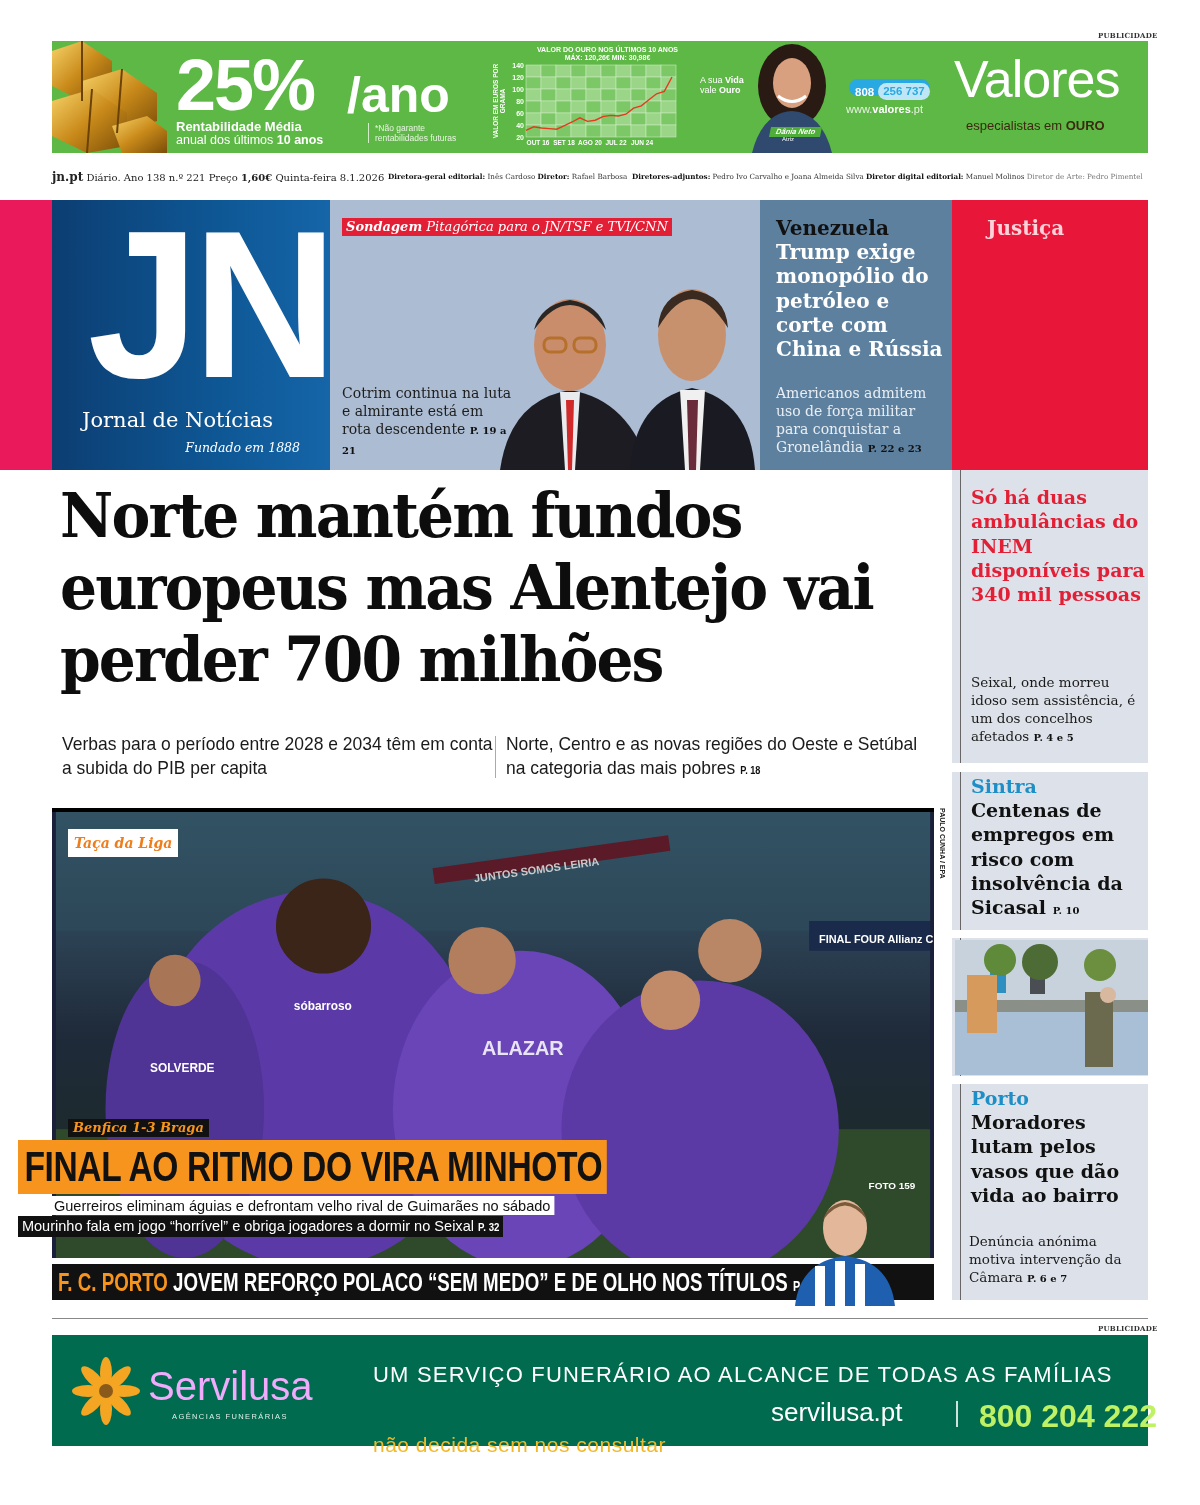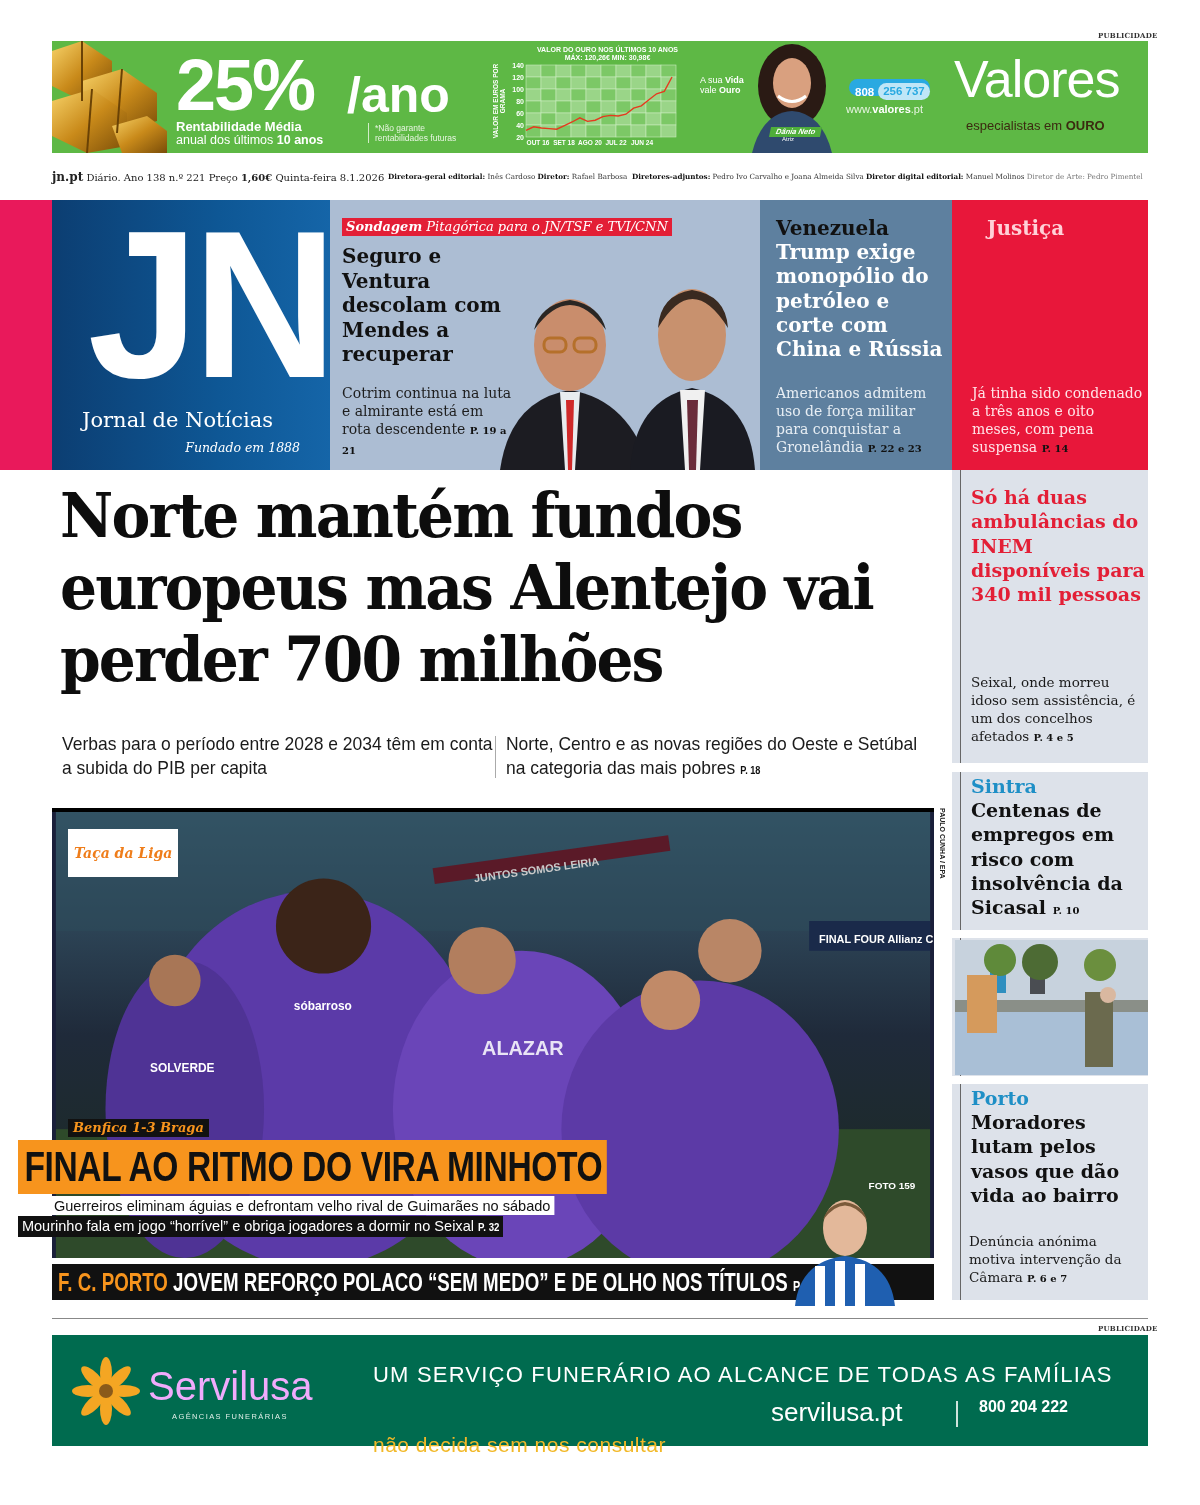--- a/index.html
+++ b/index.html
@@ -88,21 +88,21 @@
   .porto-photo { left: 955px; top: 940px; width: 193px; height: 135px; overflow: hidden; background: #bfcfdf; }
   .sep3 { left: 952px; top: 1076px; width: 196px; height: 8px; background: #fff; }
   .porto-kicker { left: 971px; top: 1086px; font-weight: bold; font-size: 19px; color: #1e8fc6; line-height: 24px; }
   .porto-head { left: 971px; top: 1110px; width: 175px; font-weight: bold; font-size: 19px; line-height: 24.3px; color: #111; }
   .porto-sub { left: 969px; top: 1232px; width: 175px; font-size: 13.5px; line-height: 18px; color: #1a1a1a; }
 
   
   .sport-photo { left: 52px; top: 808px; width: 882px; height: 450px; overflow: hidden; background: #1a1f3a; border-top: 4px solid #000; }
   .credit { left: 934px; top: 808px; width: 14px; height: 140px; }
   .credit span { position: absolute; left: 12px; top: 0; transform: rotate(90deg); transform-origin: left top; font-family: "Liberation Sans", sans-serif; font-size: 7px; white-space: nowrap; color: #222; font-weight: bold; }
-  .taca { left: 68px; top: 829px; background: #fff; color: #ef7d1a; font-style: italic; font-weight: bold; font-size: 14px; padding: 15px 6px; line-height: 18px; }
+  .taca { left: 68px; top: 829px; background: #fff; color: #ef7d1a; font-style: italic; font-weight: bold; font-size: 14px; padding: 5px 6px; line-height: 18px; }
   .sport-kicker { left: 68px; top: 1119px; background: #111; color: #f7941d; font-style: italic; font-weight: bold; font-size: 13px; padding: 0 5px; line-height: 18px; }
   .sport-head { left: 18px; top: 1140px; height: 54px; background: #f7941d; color: #111; font-family: "Liberation Sans", sans-serif; font-weight: bold; font-size: 42px; line-height: 54px; padding: 0 6px 0 8px; white-space: nowrap; transform: scaleX(0.8); transform-origin: left top; letter-spacing: -0.5px; }
   .sport-sub1 { left: 50px; top: 1196px; background: #fff; color: #111; font-family: "Liberation Sans", sans-serif; font-size: 15px; line-height: 19px; padding: 0 4px; white-space: nowrap; transform: scaleX(0.97); transform-origin: left top; }
   .sport-sub2 { left: 18px; top: 1216px; background: #111; color: #fff; font-family: "Liberation Sans", sans-serif; font-size: 15px; line-height: 19px; padding: 0 4px; white-space: nowrap; transform: scaleX(0.97); transform-origin: left top; }
   .sport-sub2 b { font-size: 10px; }
 
   .fcp-bar { left: 52px; top: 1264px; width: 882px; height: 36px; background: #111; }
   .fcp-text { left: 58px; top: 1266px; font-family: "Liberation Sans", sans-serif; font-weight: bold; font-size: 26px; line-height: 32px; color: #fff; white-space: nowrap; transform: scaleX(0.72); transform-origin: left top; }
   .fcp-text .club { color: #f7941d; }
   .fcp-text .pgw { font-size: 15px; }
@@ -112,21 +112,21 @@
 
   
   #ad-bottom { left: 52px; top: 1335px; width: 1096px; height: 111px; background: #006b4f; }
   .sv-flower { left: 20px; top: 22px; width: 68px; height: 68px; }
   .sv-name { left: 96px; top: 28px; font-family: "Liberation Sans", sans-serif; color: #f0abfc; font-size: 40px; line-height: 46px; }
   .sv-sub { left: 120px; top: 77px; font-family: "Liberation Sans", sans-serif; color: #e0efe9; font-size: 7.5px; letter-spacing: 1.4px; }
   .sv-line1 { left: 321px; top: 27px; font-family: "Liberation Sans", sans-serif; color: #fff; font-size: 22px; letter-spacing: 1.2px; white-space: nowrap; }
   .sv-line2 { left: 321px; top: 65px; font-family: "Liberation Sans", sans-serif; color: #f2b827; font-size: 21px; letter-spacing: 0.5px; white-space: nowrap; margin-top: 33px; }
   .sv-url { left: 719px; top: 62px; font-family: "Liberation Sans", sans-serif; color: #fff; font-size: 26px; white-space: nowrap; }
   .sv-div { left: 904px; top: 66px; width: 2px; height: 26px; background: #cfe3dc; }
-  .sv-phone { left: 927px; top: 63px; font-family: "Liberation Sans", sans-serif; color: #ffffff; font-weight: bold; font-size: 16px; white-space: nowrap; }
+  .sv-phone { left: 927px; top: 63px; font-family: "Liberation Sans", sans-serif; color: #bef264; font-weight: bold; font-size: 32px; white-space: nowrap; }
 </style>
 </head>
 <body>
 
 <div class="abs pub-label" style="left:1098px; top:31px;">PUBLICIDADE</div>
 
 <div id="ad-top" class="abs">
   <svg class="abs gold-bars" viewBox="0 0 115 112" width="115" height="112">
     <defs>
       <linearGradient id="g1" x1="0" y1="0" x2="1" y2="1">
@@ -278,21 +278,20 @@
 
 <div class="abs pink-strip"></div>
 <div class="abs logo-box">
   <div class="abs logo-jn">JN</div>
   <div class="abs logo-name">Jornal de Notícias</div>
   <div class="abs logo-founded">Fundado em 1888</div>
 </div>
 
 <div class="abs poll-box">
   <div class="abs poll-kicker"><b>Sondagem</b><span> Pitagórica para o JN/TSF e TVI/CNN</span></div>
-  <div class="abs poll-head">Seguro e Ventura descolam com Mendes a recuperar</div>
   <div class="abs poll-sub"><span>Cotrim continua na luta e almirante está em rota descendente</span> <span class="pg">P. 19 a 21</span></div>
   <svg class="abs person1" viewBox="0 0 150 210">
     <path d="M0 210 Q10 140 70 130 Q130 140 150 210 Z" fill="#1c1c22"></path>
     <polygon points="60,132 80,132 75,210 65,210" fill="#e8ecef"></polygon>
     <polygon points="66,140 74,140 72,210 68,210" fill="#d02a2a"></polygon>
     <ellipse cx="70" cy="85" rx="36" ry="46" fill="#c98d6c"></ellipse>
     <path d="M34 70 Q70 20 106 70 Q100 45 70 40 Q40 45 34 70Z" fill="#2a2623"></path>
     <rect x="44" y="78" width="22" height="14" rx="6" fill="none" stroke="#b5702b" stroke-width="3"></rect>
     <rect x="74" y="78" width="22" height="14" rx="6" fill="none" stroke="#b5702b" stroke-width="3"></rect>
   </svg>
@@ -306,21 +305,20 @@
 </div>
 
 <div class="abs venez-box">
   <div class="abs venez-kicker">Venezuela</div>
   <div class="abs venez-head">Trump exige monopólio do petróleo e corte com China e Rússia</div>
   <div class="abs venez-sub"><span>Americanos admitem uso de força militar para conquistar a Gronelândia</span> <span class="pg">P. 22 e 23</span></div>
 </div>
 
 <div class="abs just-box">
   <div class="abs just-kicker">Justiça</div>
-  <div class="abs just-sub"><span>Já tinha sido condenado a três anos e oito meses, com pena suspensa</span> <span class="pg">P. 14</span></div>
 </div>
 
 <div class="abs main-head">Norte mantém fundos europeus mas Alentejo vai perder 700 milhões</div>
 <div class="abs deck deck1">Verbas para o período entre 2028 e 2034 têm em conta a subida do PIB per capita</div>
 <div class="abs deck-div"></div>
 <div class="abs deck deck2"><span>Norte, Centro e as novas regiões do Oeste e Setúbal na categoria das mais pobres</span> <span class="pg">P. 18</span></div>
 
 <div class="abs right-col"></div>
 <div class="abs right-col-line"></div>
 <div class="abs inem-head">Só há duas ambulâncias do INEM disponíveis para 340 mil pessoas</div>

